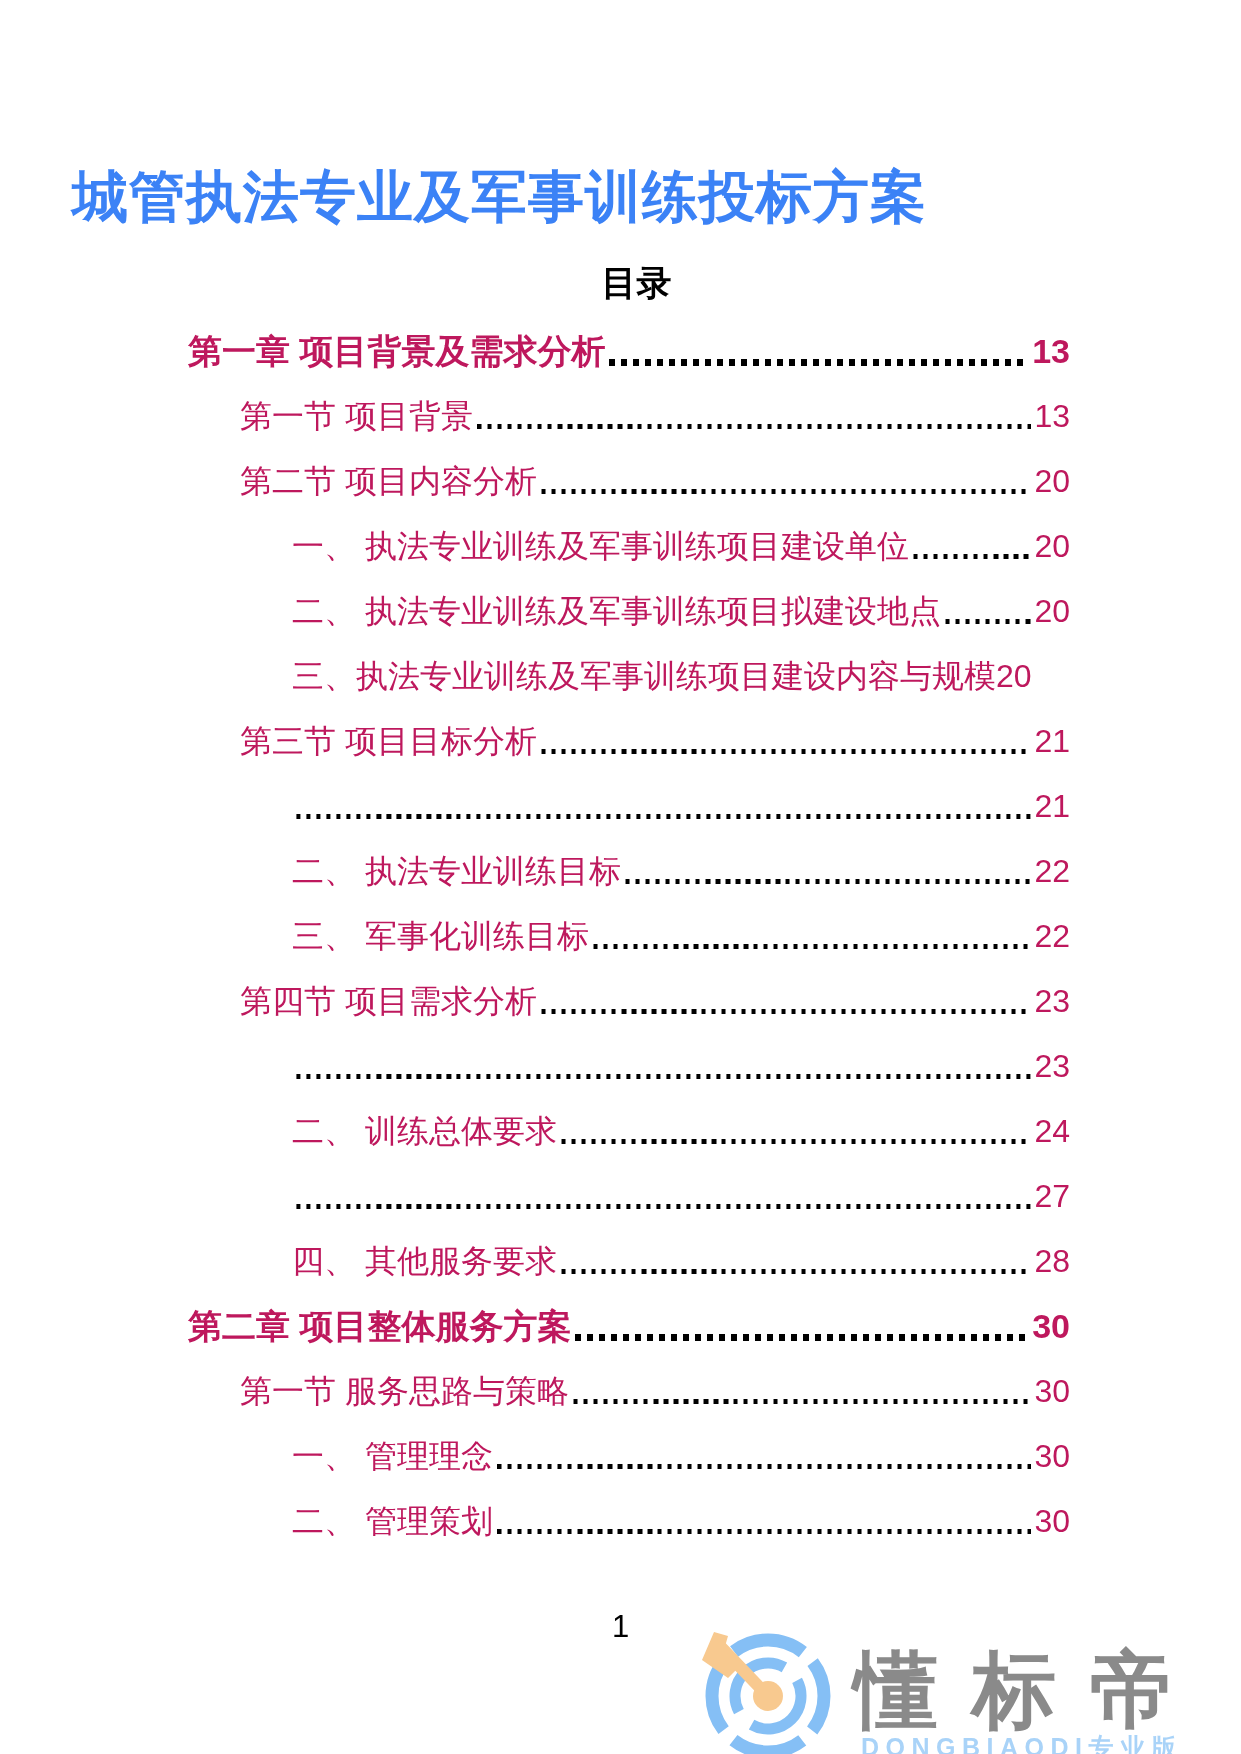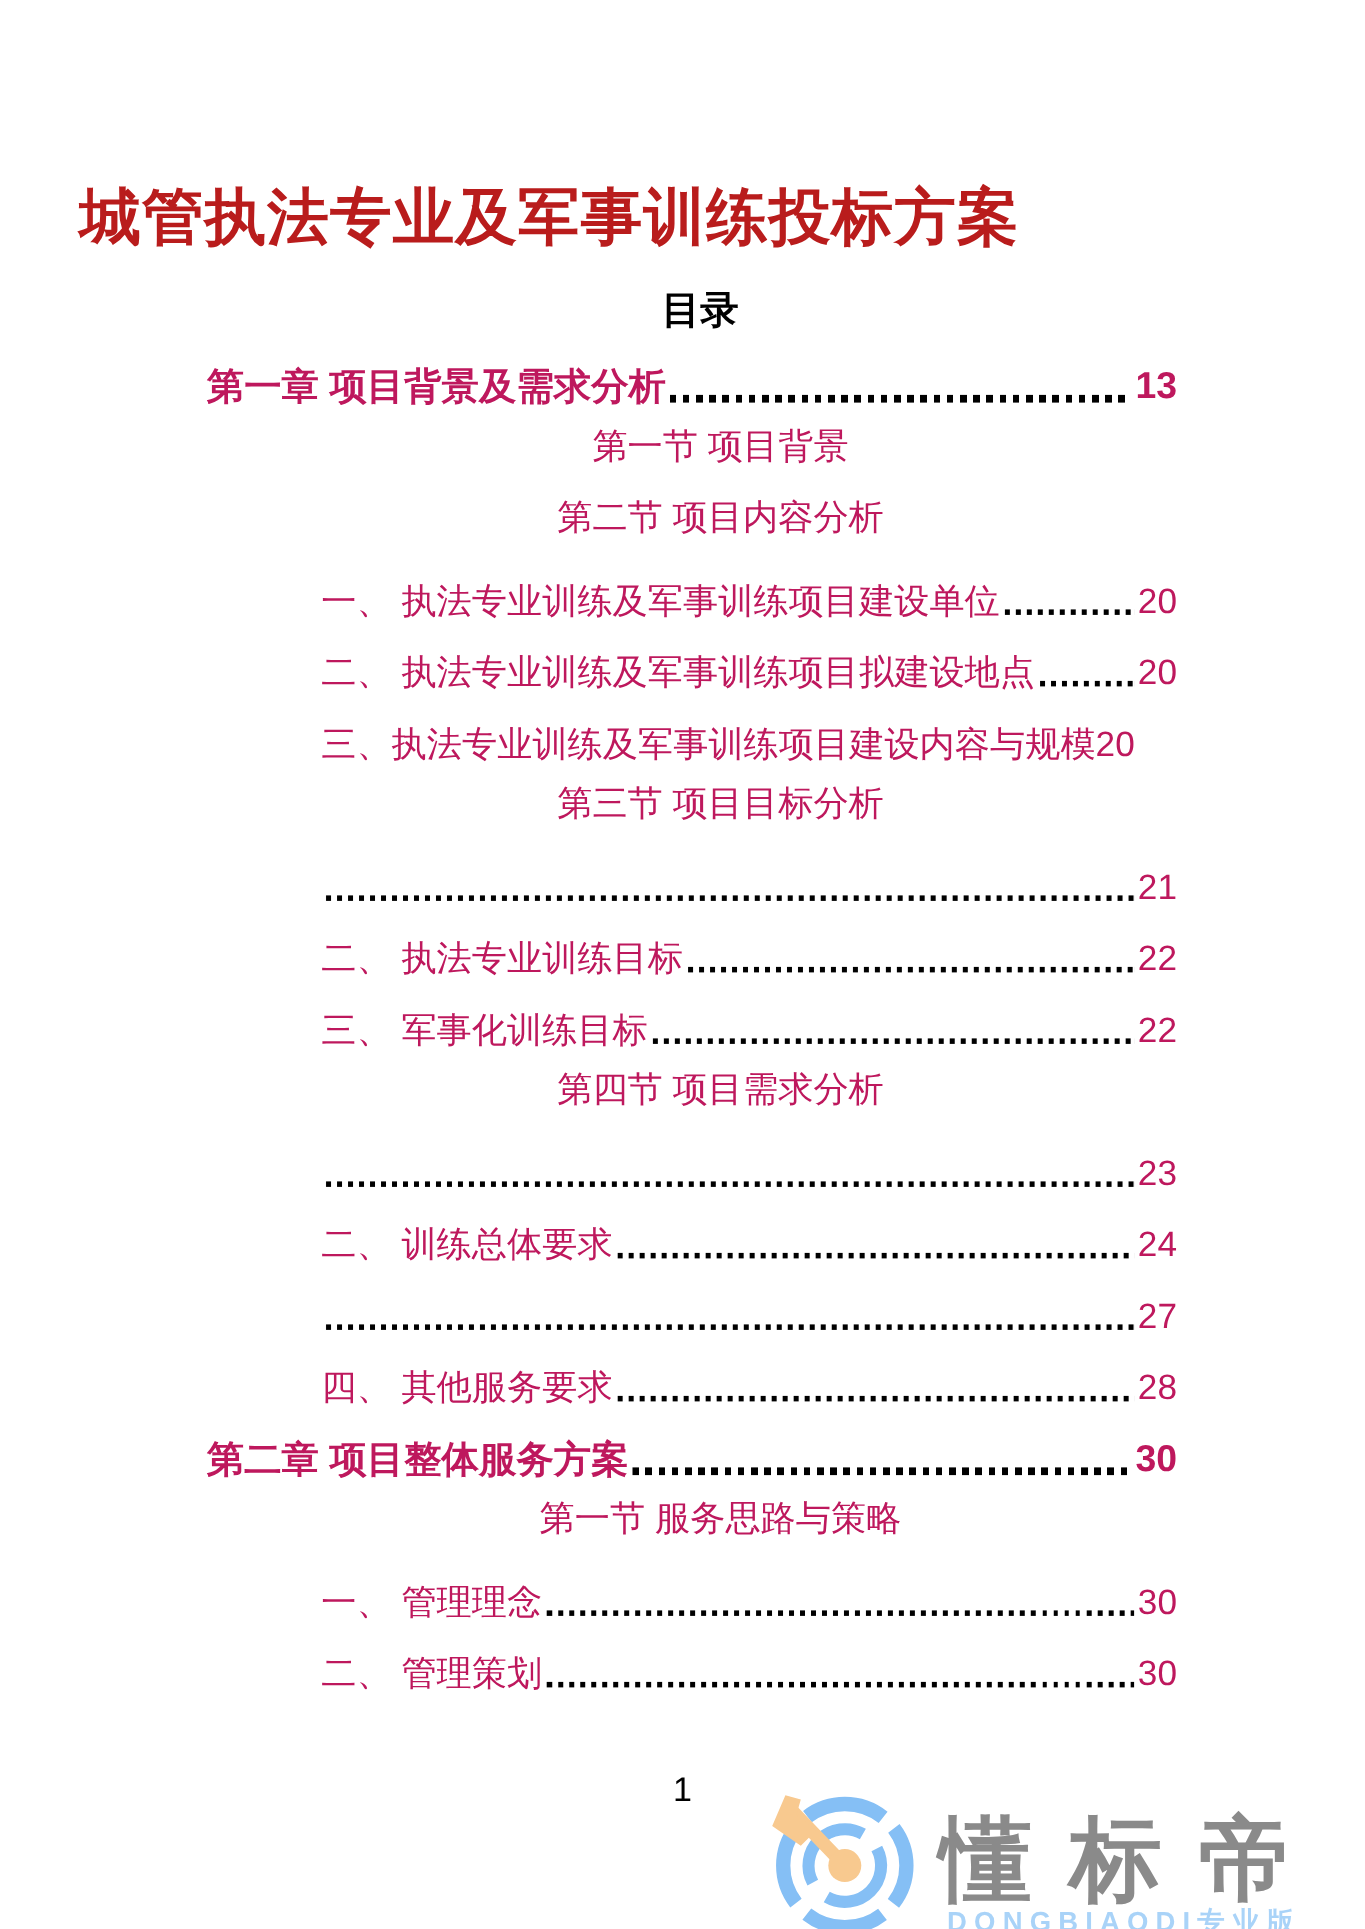--- a/index.html
+++ b/index.html
@@ -1,35 +1,35 @@
 <!DOCTYPE html>
 <html><head>
 <meta charset="utf-8">
 <style>
   html,body{margin:0;padding:0;background:#ffffff;}
   body{width:1241px;height:1754px;font-family:"Liberation Sans","DejaVu Sans",sans-serif;}
   .page{position:relative;width:1241px;height:1754px;background:#fff;overflow:hidden;}
 
   .doc-title{
     position:absolute;top:166px;left:0;width:999px;
-    text-align:center;font-size:56px;font-weight:bold;color:#b91c1c;
+    text-align:center;font-size:56px;font-weight:bold;color:#3b82f6;
     line-height:1.1;letter-spacing:1px;white-space:nowrap;
   }
   .toc-heading{
     position:absolute;top:262px;left:16px;width:1241px;
     text-align:center;font-size:35px;font-weight:bold;color:#000;line-height:1.2;
   }
 
   .toc{position:absolute;top:319px;left:188px;width:882px;}
   .toc-row{
     display:flex;align-items:center;height:65px;
     font-size:32px;color:#be185d;white-space:nowrap;overflow:hidden;
   }
   .toc-row.b{font-weight:bold;font-size:34px;}
-  .toc-row.lvl2{padding-left:52px;flex-direction:column;}
+  .toc-row.lvl2{padding-left:52px;}
   .toc-row.lvl3{padding-left:104px;}
   .toc-row .lbl{flex:0 0 auto;}
   .toc-row .pg{flex:0 0 auto;}
   .leader{
     flex:1 1 auto;align-self:flex-end;height:5px;margin:0 3px 20px 4px;
     background-image:repeating-linear-gradient(90deg,#000 0 4.5px,transparent 4.5px 10px);
     background-position:right bottom;
   }
   .toc-row.b .leader{
     height:7px;margin-bottom:18px;

